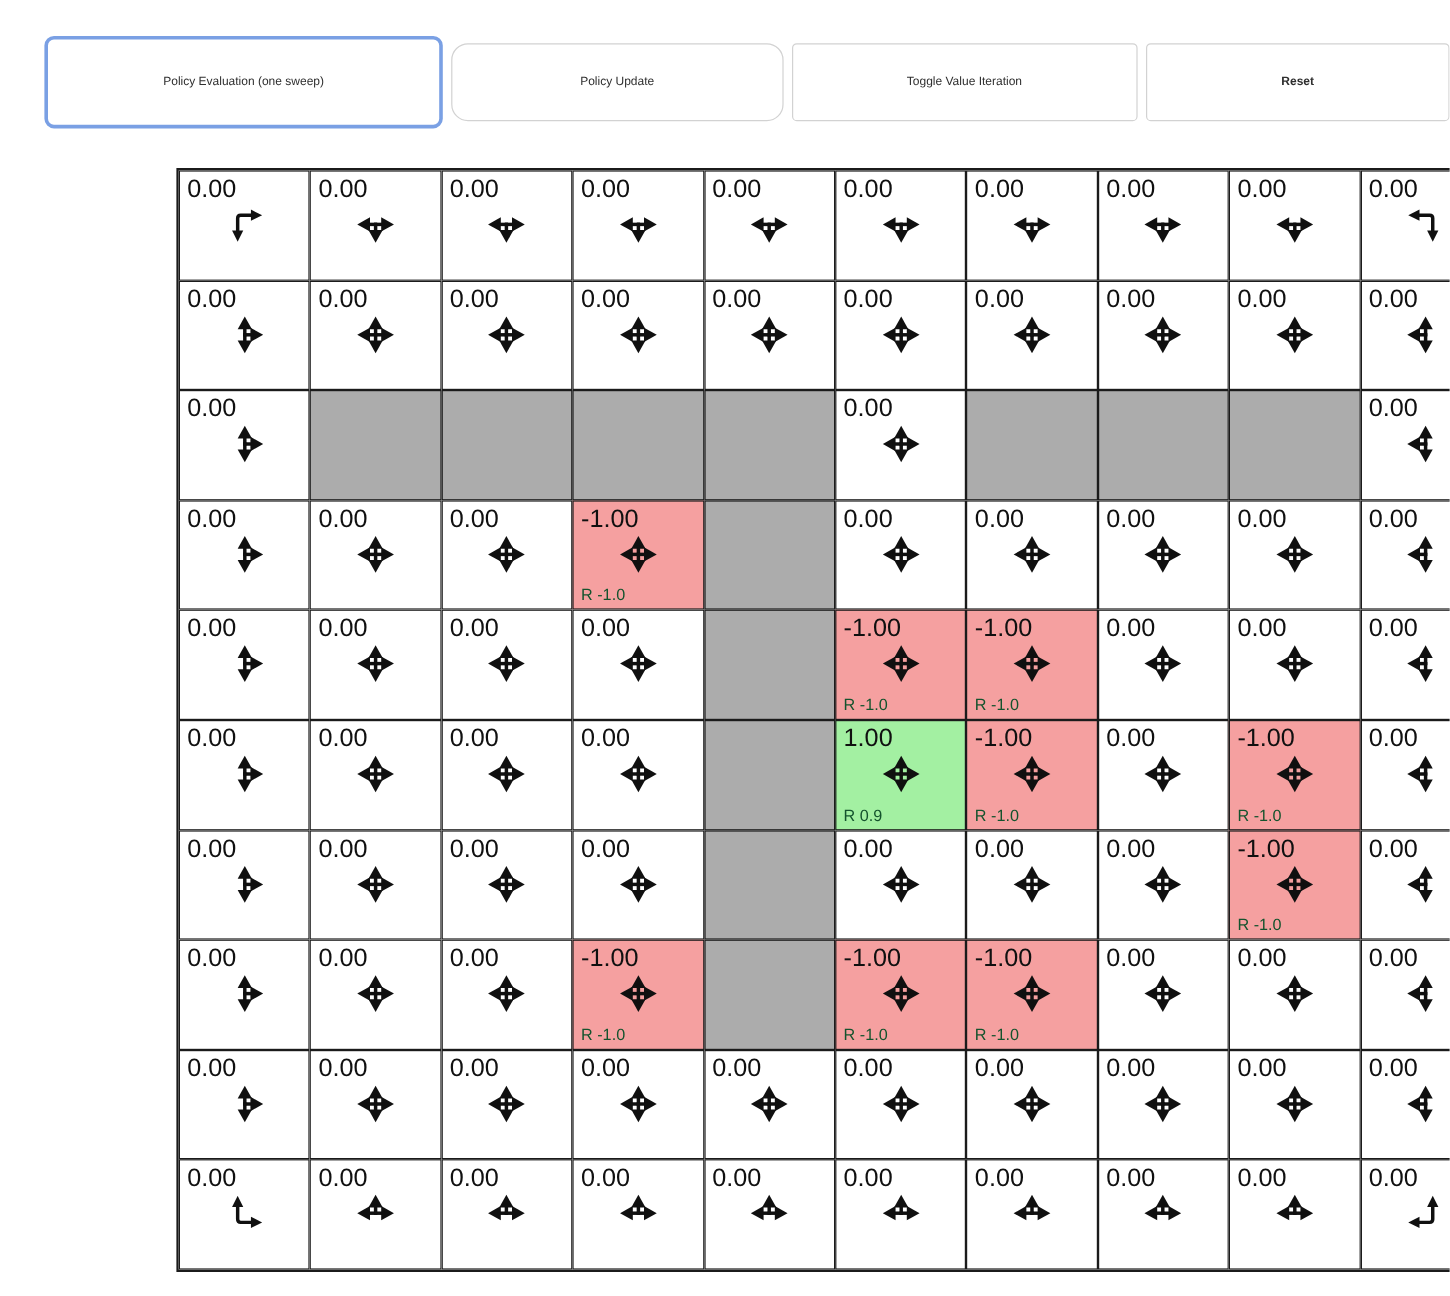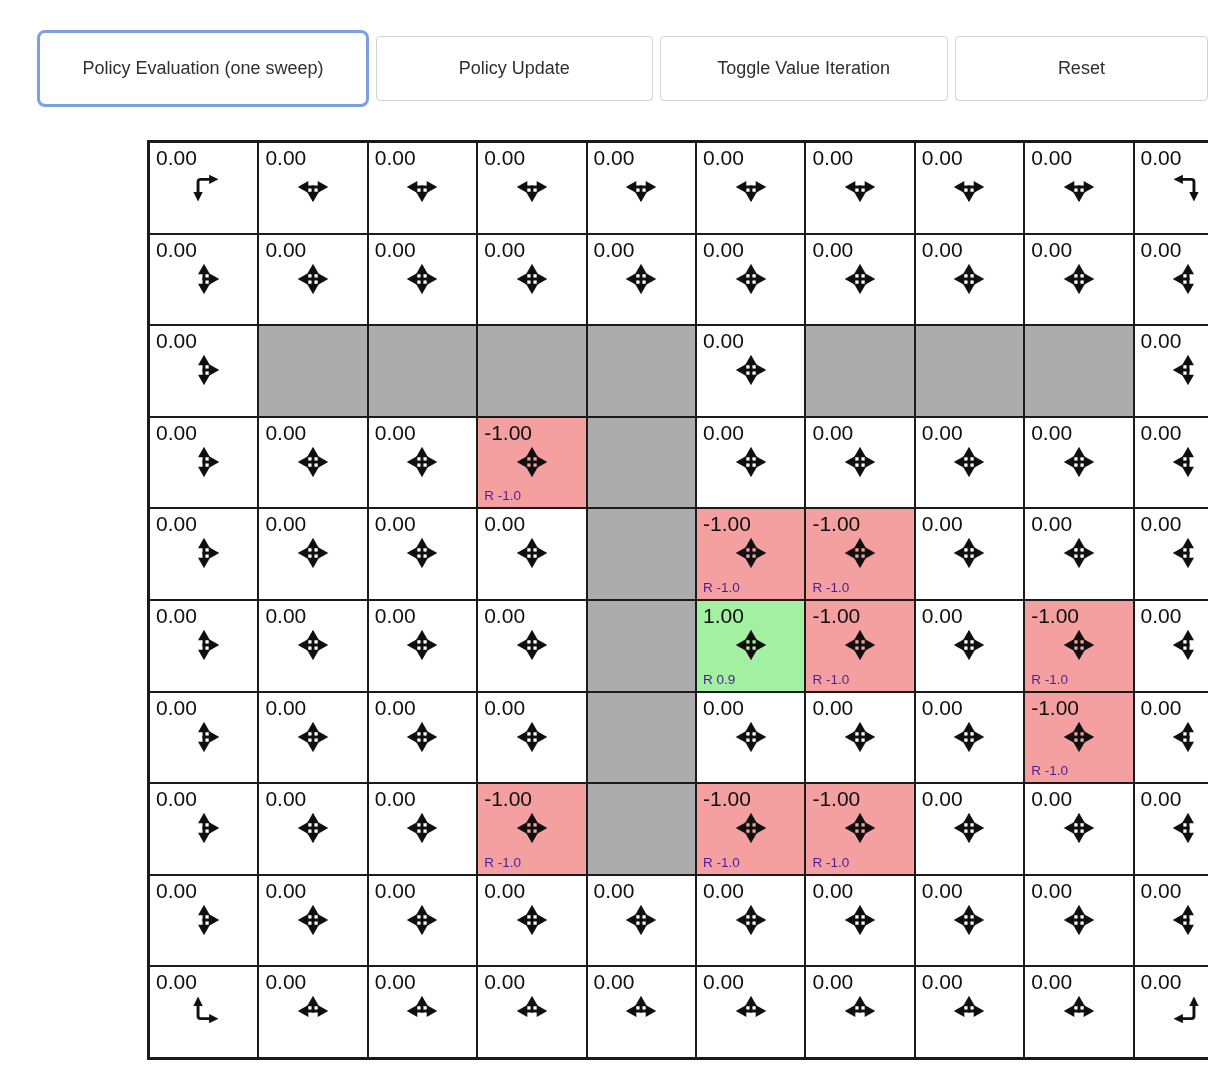--- a/index.html
+++ b/index.html
@@ -11,29 +11,29 @@
   }
 
   
   .toolbar {
     display:flex; align-items:center; gap:7px;
     padding:30px 0 0 37px; height:107px;
   }
   .toolbar button {
     background:#ffffff; border:1px solid #d2d2d2; border-radius:4px;
     height:65px; font-family:"Liberation Sans", sans-serif;
-    font-size:18px; color:#2f2f2f; cursor:pointer; padding:0 10px;
+    font-size:10px; color:#2f2f2f; cursor:pointer; padding:0 10px;
   }
   .toolbar button.focused {
     border-width:3px; border-style:solid; border-radius:8px; height:77px;
   }
   .toolbar button:nth-child(1){ width:341px; }
-  .toolbar button:nth-child(2){ width:284px; }
+  .toolbar button:nth-child(2){ width:284px;border-radius:14px; }
   .toolbar button:nth-child(3){ width:296px; }
-  .toolbar button:nth-child(4){ width:260px; }
+  .toolbar button:nth-child(4){ width:260px;font-weight:bold; }
 
   
   .grid {
     margin:33px 0 0 147px;
     width:1098px; height:920px;
     display:grid;
     grid-template-columns:repeat(10,1fr);
     grid-template-rows:repeat(10,1fr);
     border:2px solid #1b1b1b;
     background:#ffffff;
@@ -46,21 +46,21 @@
   .cell .value {
     position:absolute; top:3px; left:6px;
     font-size:21px; color:#101010; letter-spacing:0;
   }
   .cell .arrow {
     position:absolute; top:27px; left:50%; transform:translateX(-50%);
     width:34px; height:34px;
   }
   .cell .reward {
     position:absolute; bottom:4px; left:6px;
-    font-size:13.5px; color:#4c1d95;
+    font-size:13.5px; color:#14532d;
   }
 </style>
 </head>
 <body>
 
 <div class="toolbar">
     <button class="focused" style="border-color: rgb(122, 160, 228);">Policy Evaluation (one sweep)</button>
     <button>Policy Update</button>
     <button>Toggle Value Iteration</button>
     <button>Reset</button>

